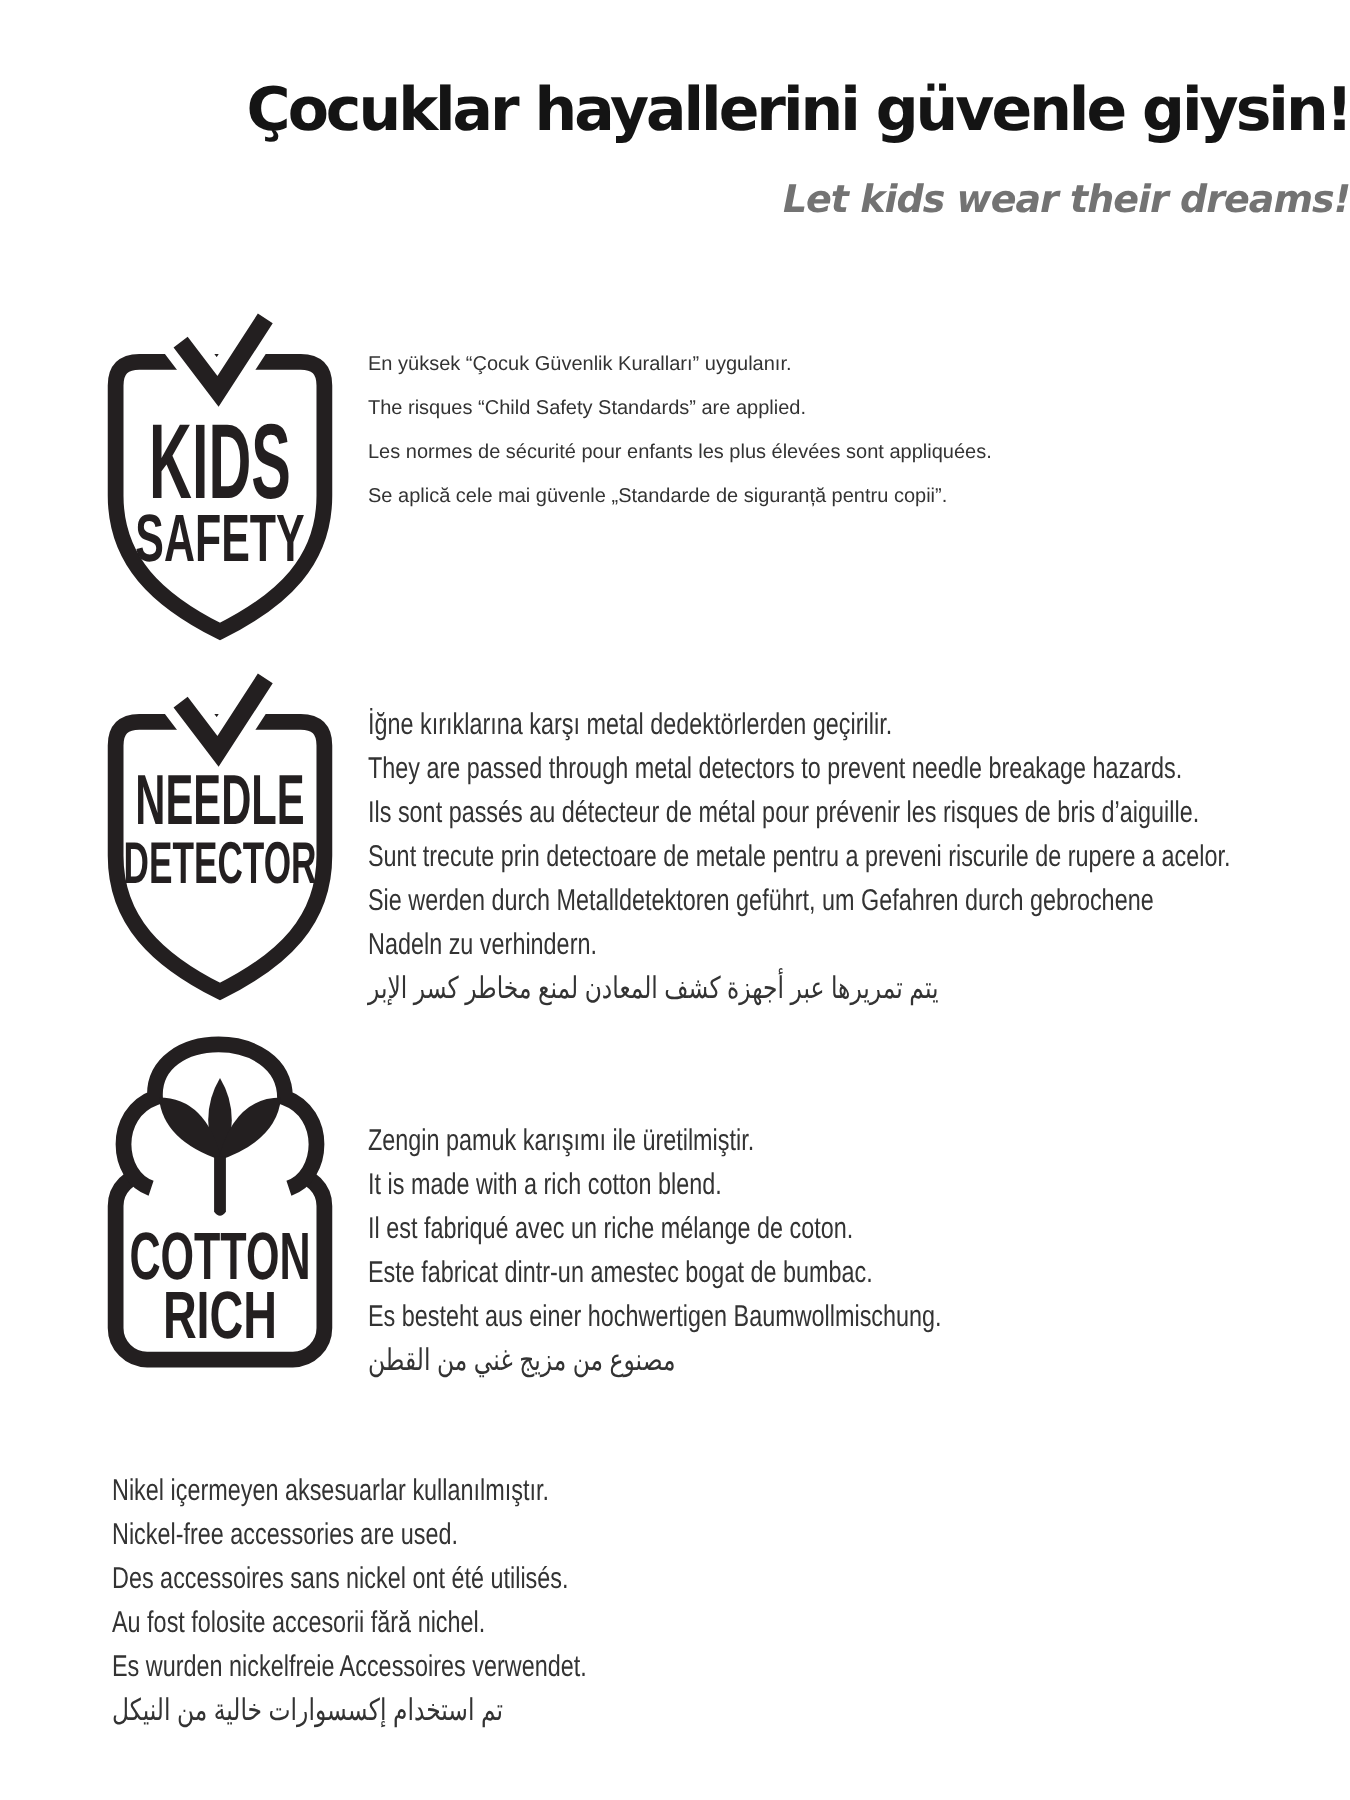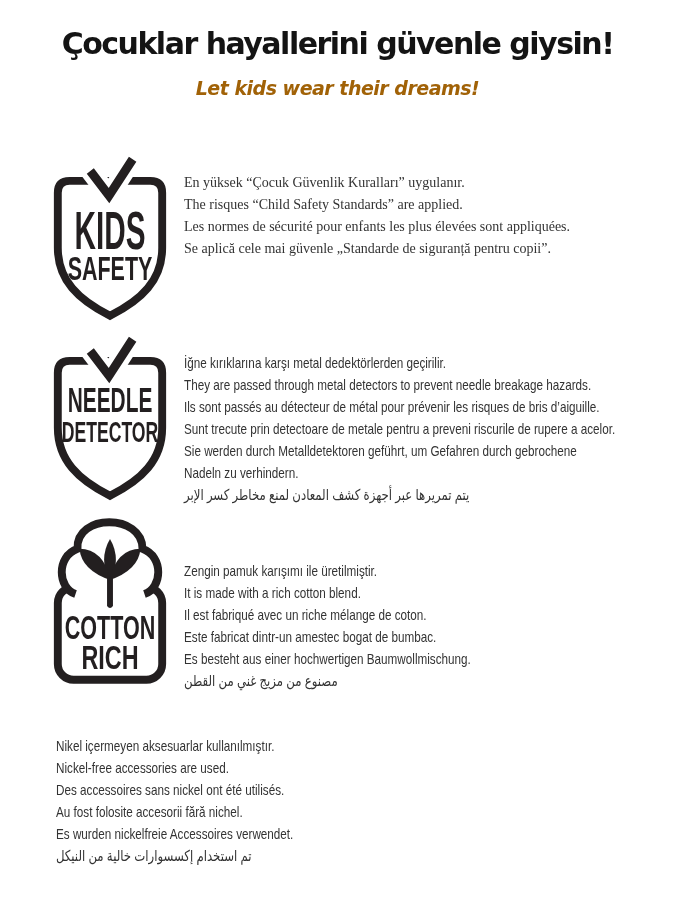--- a/index.html
+++ b/index.html
@@ -1,40 +1,40 @@
 <!DOCTYPE html>
 <html><head>
 <meta charset="utf-8">
 <style>
   html,body{margin:0;padding:0;}
   body{
     width:675px;height:900px;background:#ffffff;position:relative;overflow:hidden;
     font-family:"Liberation Sans","DejaVu Sans",sans-serif;color:#333333;
   }
-  .header{text-align:center;padding-top:24px;}
+  .header{text-align:right;padding-top:36px;}
   .title{
     font-family:"DejaVu Sans",sans-serif;font-weight:bold;font-size:30px;
     letter-spacing:-1.5px;color:#141414;margin:0;line-height:40px;
   }
   .subtitle{
     font-family:"DejaVu Sans",sans-serif;font-weight:bold;font-style:italic;
-    font-size:19px;letter-spacing:-0.5px;color:#a16207;margin:12px 0 0 0;line-height:24px;
+    font-size:19px;letter-spacing:-0.5px;color:#737373;margin:12px 0 0 0;line-height:24px;
   }
   .row{position:absolute;left:46px;display:flex;align-items:flex-start;}
   .row-1{top:150px}.row-2{top:330px}.row-3{top:510px}.row-4{top:698px}
   .badge{flex:0 0 128px;width:128px;}
   .text{margin-left:10px;width:491px;}
   .row-1 .text{padding-top:22px}
   .row-2 .text{padding-top:22px}
   .row-3 .text{padding-top:50px}
   .row-4 .text{padding-top:37px}
   .text p{
     margin:0;line-height:22px;white-space:nowrap;text-align:left;
   }
-  .plain p{font-size:14px;font-family:Liberation Serif, serif;}
+  .plain p{font-size:10px;}
   .cond p{font-size:15px;transform:scaleX(0.78);transform-origin:0 0;}
   .rtl{direction:rtl;}
   svg{display:block;}
 </style>
 </head>
 <body>
 
 <div>
 
   <div class="header">

